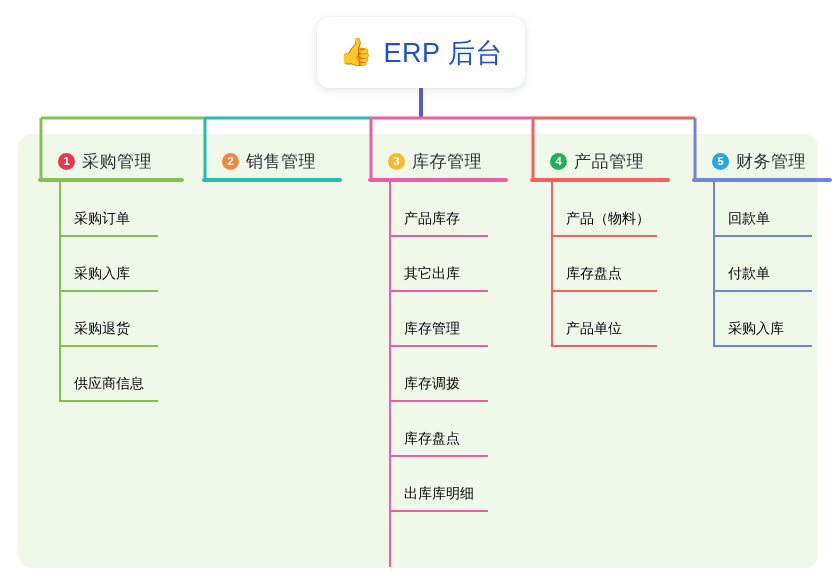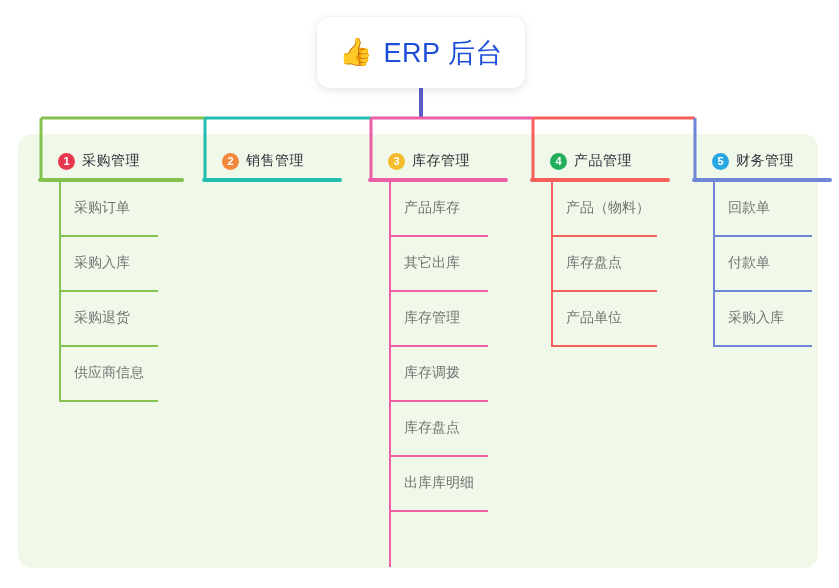--- a/index.html
+++ b/index.html
@@ -94,21 +94,21 @@
     height: 17px;
     border-radius: 50%;
     color: #ffffff;
     font-size: 11px;
     line-height: 17px;
     text-align: center;
     font-weight: bold;
     flex: 0 0 auto;
   }
   .col-title {
-    font-size: 14px;
+    font-size: 17px;
     color: #2b2f36;
     letter-spacing: 0.5px;
   }
   .col-underline {
     height: 4px;
     border-radius: 2px;
     margin-top: 6px;
   }
 
   
@@ -123,23 +123,23 @@
     width: 2px;
   }
   .leaf {
     position: relative;
     height: 55px;
     box-sizing: border-box;
   }
   .leaf-text {
     position: absolute;
     left: 36px;
-    bottom: 20px;
+    bottom: 9px;
     font-size: 14px;
-    color: #737373;
+    color: #000000;
     white-space: nowrap;
   }
   .leaf-rule {
     position: absolute;
     left: 21px;
     bottom: 0;
     height: 2px;
     width: 99px;
   }
 </style>

